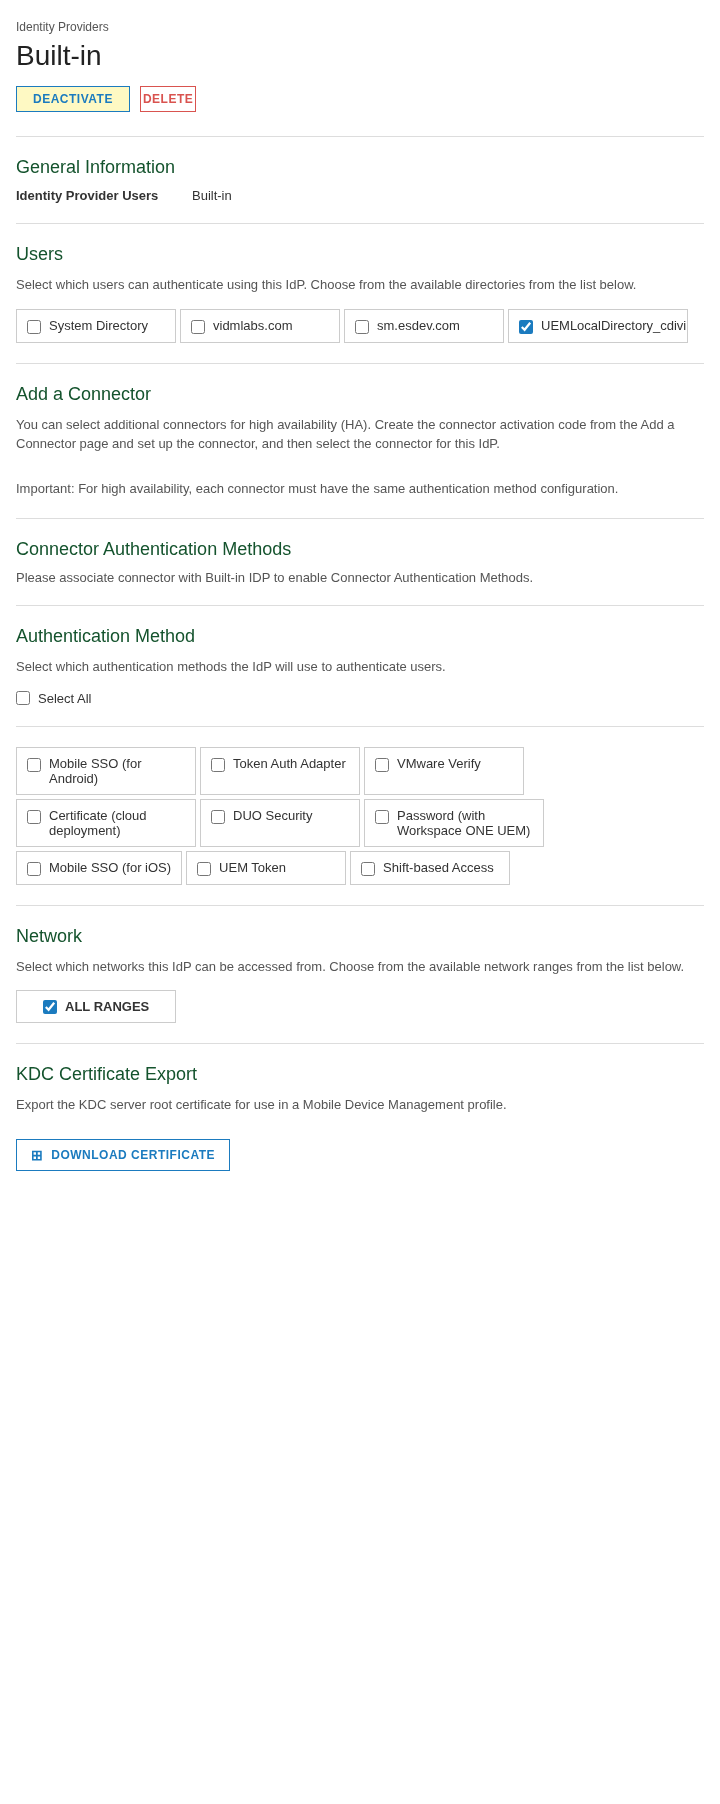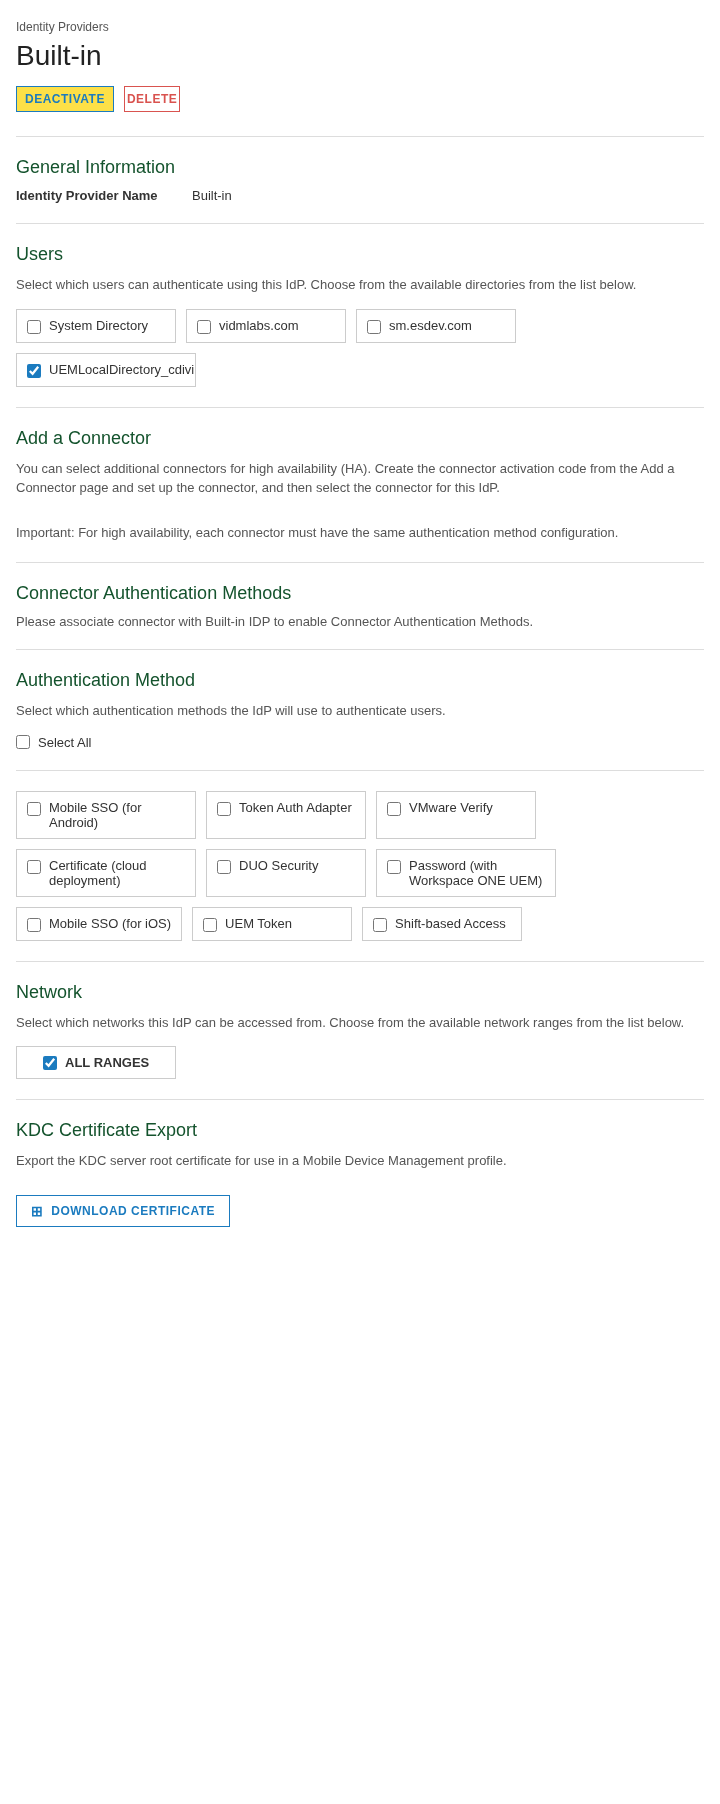--- a/index.html
+++ b/index.html
@@ -23,22 +23,22 @@
       margin-bottom: 14px;
     }
     .action-buttons {
       display: flex;
       gap: 10px;
       margin-bottom: 24px;
     }
     .btn-deactivate {
       border: 1.5px solid #1b7bbf;
       color: #1b7bbf;
-      background: #fde047;
-      padding: 5px 8px;
+      background: #fef9c3;
+      padding: 5px 16px;
       font-size: 12px;
       font-weight: bold;
       letter-spacing: 0.5px;
       cursor: pointer;
       text-transform: uppercase;
     }
     .btn-delete {
       border: 1.5px solid #d9534f;
       color: #d9534f;
       background: #fff;
@@ -77,21 +77,21 @@
     }
     .description {
       font-size: 13px;
       color: #555;
       line-height: 1.5;
       margin-bottom: 14px;
     }
     .checkbox-grid {
       display: flex;
       flex-wrap: wrap;
-      gap: 10px;
+      gap: 4px;
       margin-bottom: 10px;
     }
     .checkbox-item {
       display: flex;
       align-items: flex-start;
       border: 1px solid #ccc;
       padding: 8px 10px;
       min-width: 160px;
       max-width: 180px;
       gap: 8px;
@@ -178,21 +178,21 @@
 <div class="action-buttons">
   <button class="btn-deactivate">DEACTIVATE</button>
   <button class="btn-delete">DELETE</button>
 </div>
 
 <hr class="divider">
 
 <section>
   <h2 class="section-title">General Information</h2>
   <div class="field-row">
-    <span class="field-label">Identity Provider Name</span>
+    <span class="field-label">Identity Provider Users</span>
     <span class="field-value">Built-in</span>
   </div>
 </section>
 
 <hr class="divider">
 
 <section>
   <h2 class="section-title">Users</h2>
   <p class="description">Select which users can authenticate using this IdP. Choose from the available directories from the list below.</p>
   <div class="checkbox-grid" id="directories-grid">

